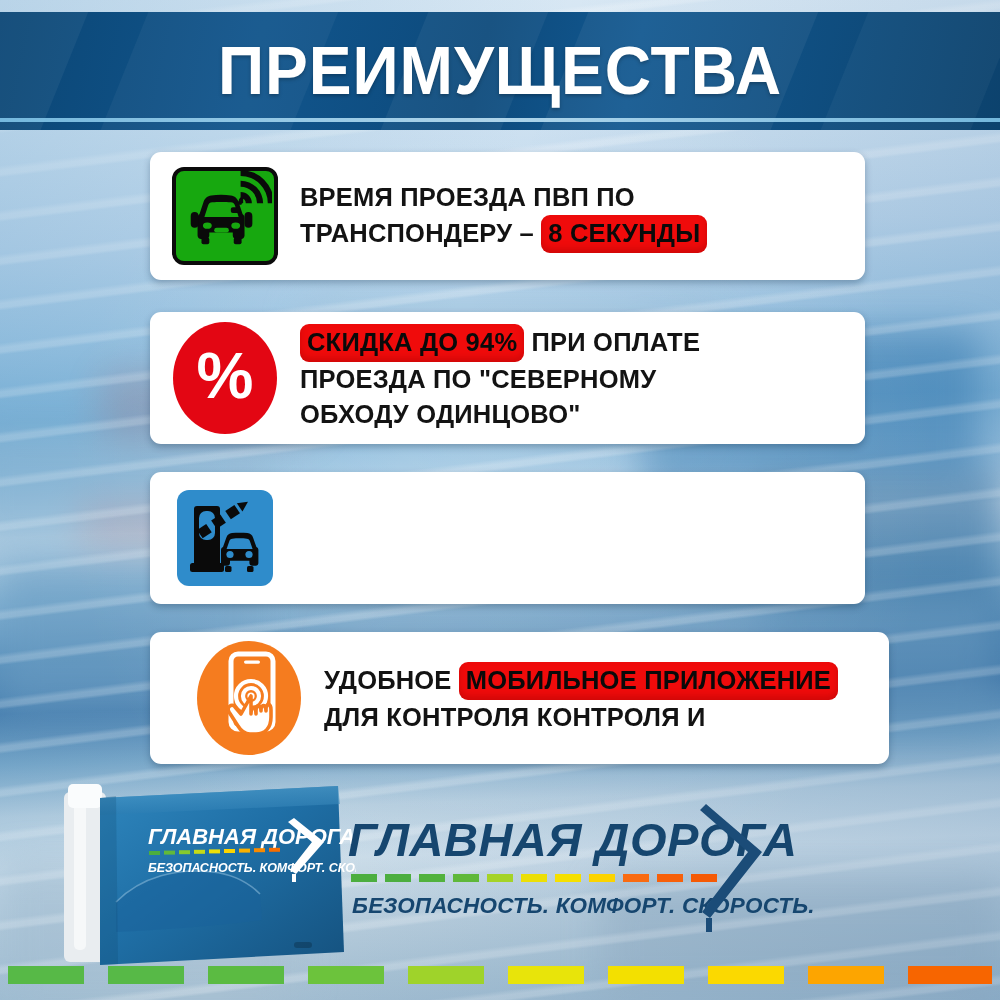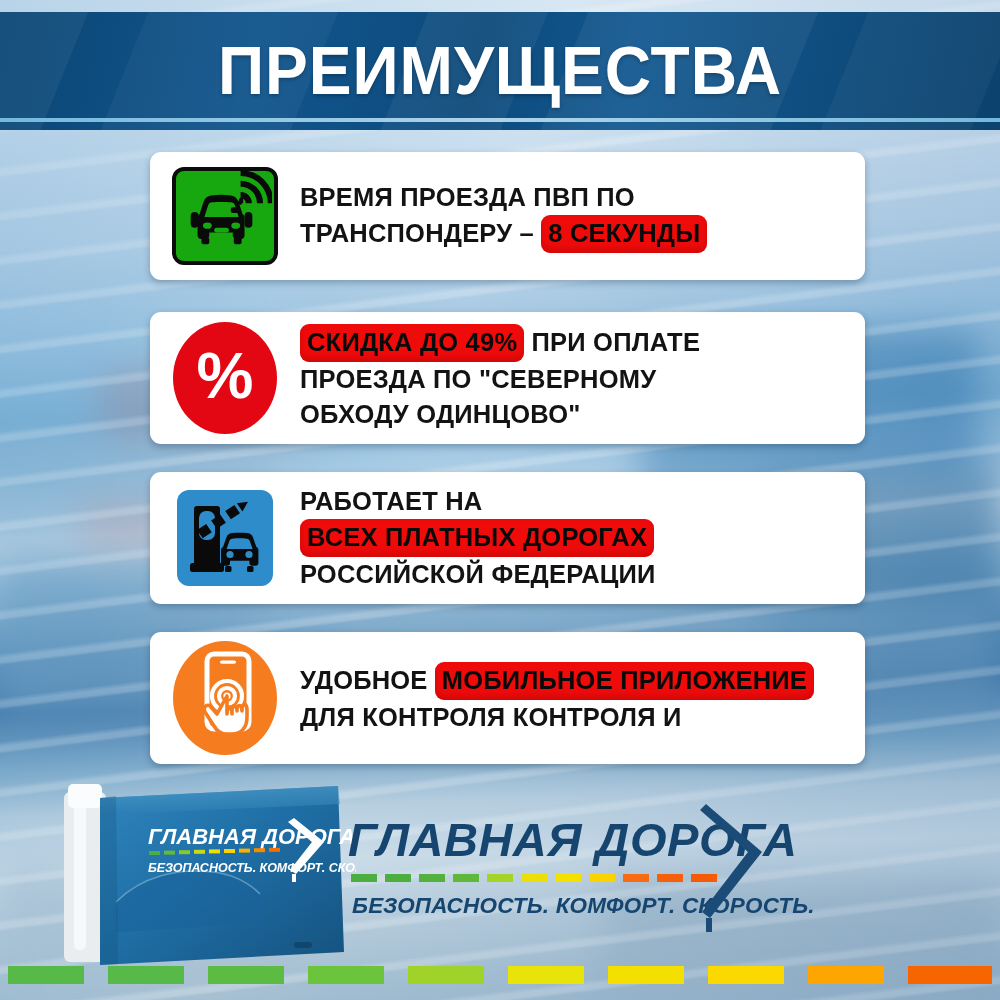--- a/index.html
+++ b/index.html
@@ -67,21 +67,21 @@
   
   .card{
     position:absolute;left:150px;width:715px;
     background:#ffffff;border-radius:11px;
     box-shadow:0 3px 7px rgba(10,40,70,.30);
     display:flex;align-items:center;
   }
   #card-0{top:152px;height:128px;}
   #card-1{top:312px;height:132px;}
   #card-2{top:472px;height:132px;}
-  #card-3{top:632px;height:132px;}
+  #card-3{top:632px;height:132px;padding-left:24px;}
 
   .card-icon{
     width:150px;min-width:150px;height:100%;
     display:flex;align-items:center;justify-content:center;
   }
   .card-text{
     flex:1;padding-right:14px;
     color:#131313;font-weight:bold;
     font-family:"Liberation Sans Narrow","Liberation Sans",sans-serif;
     font-size:25.5px;line-height:35px;letter-spacing:.2px;
@@ -202,21 +202,21 @@
       </div>
   </div>
 
   <div class="card" id="card-1">
     <div class="card-icon">
       <div class="ic-red">
         <span>%</span>
       </div>
     </div>
     <div class="card-text">
-        <span class="ln"><span class="hl">СКИДКА ДО 49%</span><span> ПРИ ОПЛАТЕ</span></span>
+        <span class="ln"><span class="hl">СКИДКА ДО 94%</span><span> ПРИ ОПЛАТЕ</span></span>
         <span class="ln"><span>ПРОЕЗДА ПО "СЕВЕРНОМУ</span></span>
         <span class="ln"><span>ОБХОДУ ОДИНЦОВО"</span></span>
       </div>
   </div>
 
   <div class="card" id="card-2">
     <div class="card-icon">
       <div class="ic-blue">
         <svg viewBox="0 0 96 96" width="96" height="96" style="position:absolute;left:0;top:0;">
           <g fill="#0a0a0a">
@@ -232,25 +232,20 @@
             <path d="M44 60c0-1.6.9-2.5 2-3l3.2-9c1.1-3.2 2.8-4.5 5.8-4.9 4.6-.6 10.8-.6 15.4 0 3 .4 4.7 1.7 5.8 4.9l3.2 9c1.1.5 2 1.4 2 3v13c0 1.6-1.2 2.7-2.7 2.7h-3.6c-1.6 0-2.7-1.1-2.7-2.7v-2.2H53v2.2c0 1.6-1.2 2.7-2.7 2.7h-3.6C45.1 75.7 44 74.6 44 73z"></path>
             <path d="M49.6 59l2.6-7.6c.6-1.8 1.4-2.5 3.2-2.7 4.2-.5 10.2-.5 14.4 0 1.8.2 2.6.9 3.2 2.7L75.6 59z" fill="#2f8ccb"></path>
             <circle cx="53" cy="64.5" r="3.6" fill="#2f8ccb"></circle>
             <circle cx="72" cy="64.5" r="3.6" fill="#2f8ccb"></circle>
             <rect x="48" y="76" width="6.5" height="6" rx="1.6"></rect>
             <rect x="70" y="76" width="6.5" height="6" rx="1.6"></rect>
           </g>
         </svg>
       </div>
     </div>
-    <div class="card-text">
-        <span class="ln"><span>РАБОТАЕТ НА</span></span>
-        <span class="ln"><span class="hl">ВСЕХ ПЛАТНЫХ ДОРОГАХ</span></span>
-        <span class="ln"><span>РОССИЙСКОЙ ФЕДЕРАЦИИ</span></span>
-      </div>
   </div>
 
   <div class="card" id="card-3">
     <div class="card-icon">
       <div class="ic-orange">
         <svg viewBox="0 0 104 114" width="104" height="114" style="position:absolute;left:0;top:0;">
           <g fill="none" stroke="#ffffff" stroke-width="5">
             <rect x="34" y="13" width="42" height="75" rx="7"></rect>
           </g>
           <rect x="47" y="19.5" width="16" height="3.2" rx="1.6" fill="#ffffff"></rect>

